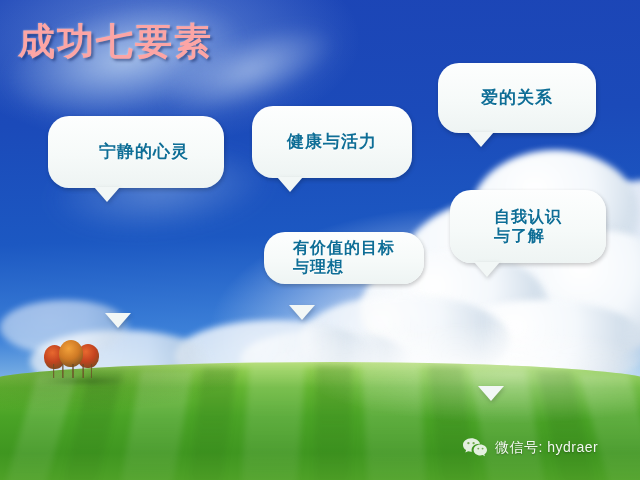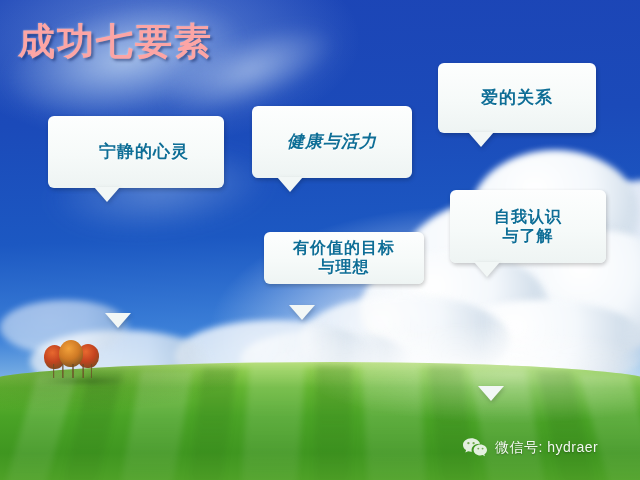--- a/index.html
+++ b/index.html
@@ -140,26 +140,25 @@
     letter-spacing: 2px;
     line-height: 1.1;
     text-shadow: 2px 2px 3px rgba(10,30,90,.55), 0 0 2px rgba(255,255,255,.6);
     white-space: nowrap;
   }
 
   
   .bubble {
     position: absolute;
     background: linear-gradient(180deg, #fdfefe 0%, #f6faf9 55%, #eef4f3 100%);
-    border-radius: 6px;
+    border-radius: 21px;
     box-shadow: 1px 2px 4px rgba(0,0,0,.22);
     display: flex;
     align-items: center;
     justify-content: center;
-    text-align: center;
   }
   .bubble .txt {
     color: #0e6e96;
     font-weight: bold;
     line-height: 1.18;
     letter-spacing: 1px;
     white-space: pre-line;
     text-shadow: 0 1px 0 rgba(255,255,255,.9);
   }
   .tail {
@@ -236,21 +235,21 @@
     <div class="trunks"></div>
   </div>
 
   <div class="title">成功七要素</div>
 
   <div class="bubble" style="left:48px; top:116px; width:160px; height:72px;padding-left:16px;">
     <span class="txt" style="font-size:17px;">宁静的心灵</span>
   </div>
   <div class="tail" style="left:94px; top:187px;"></div>
 
-  <div class="bubble" style="left:252px; top:106px; width:160px; height:72px;font-style:italic;">
+  <div class="bubble" style="left:252px; top:106px; width:160px; height:72px;">
     <span class="txt" style="font-size:17px;">健康与活力</span>
   </div>
   <div class="tail" style="left:277px; top:177px;"></div>
 
   <div class="bubble" style="left:438px; top:63px; width:158px; height:70px;">
     <span class="txt" style="font-size:17px;">爱的关系</span>
   </div>
   <div class="tail" style="left:468px; top:132px;"></div>
 
   <div class="tail" style="left:105px; top:313px;"></div>

